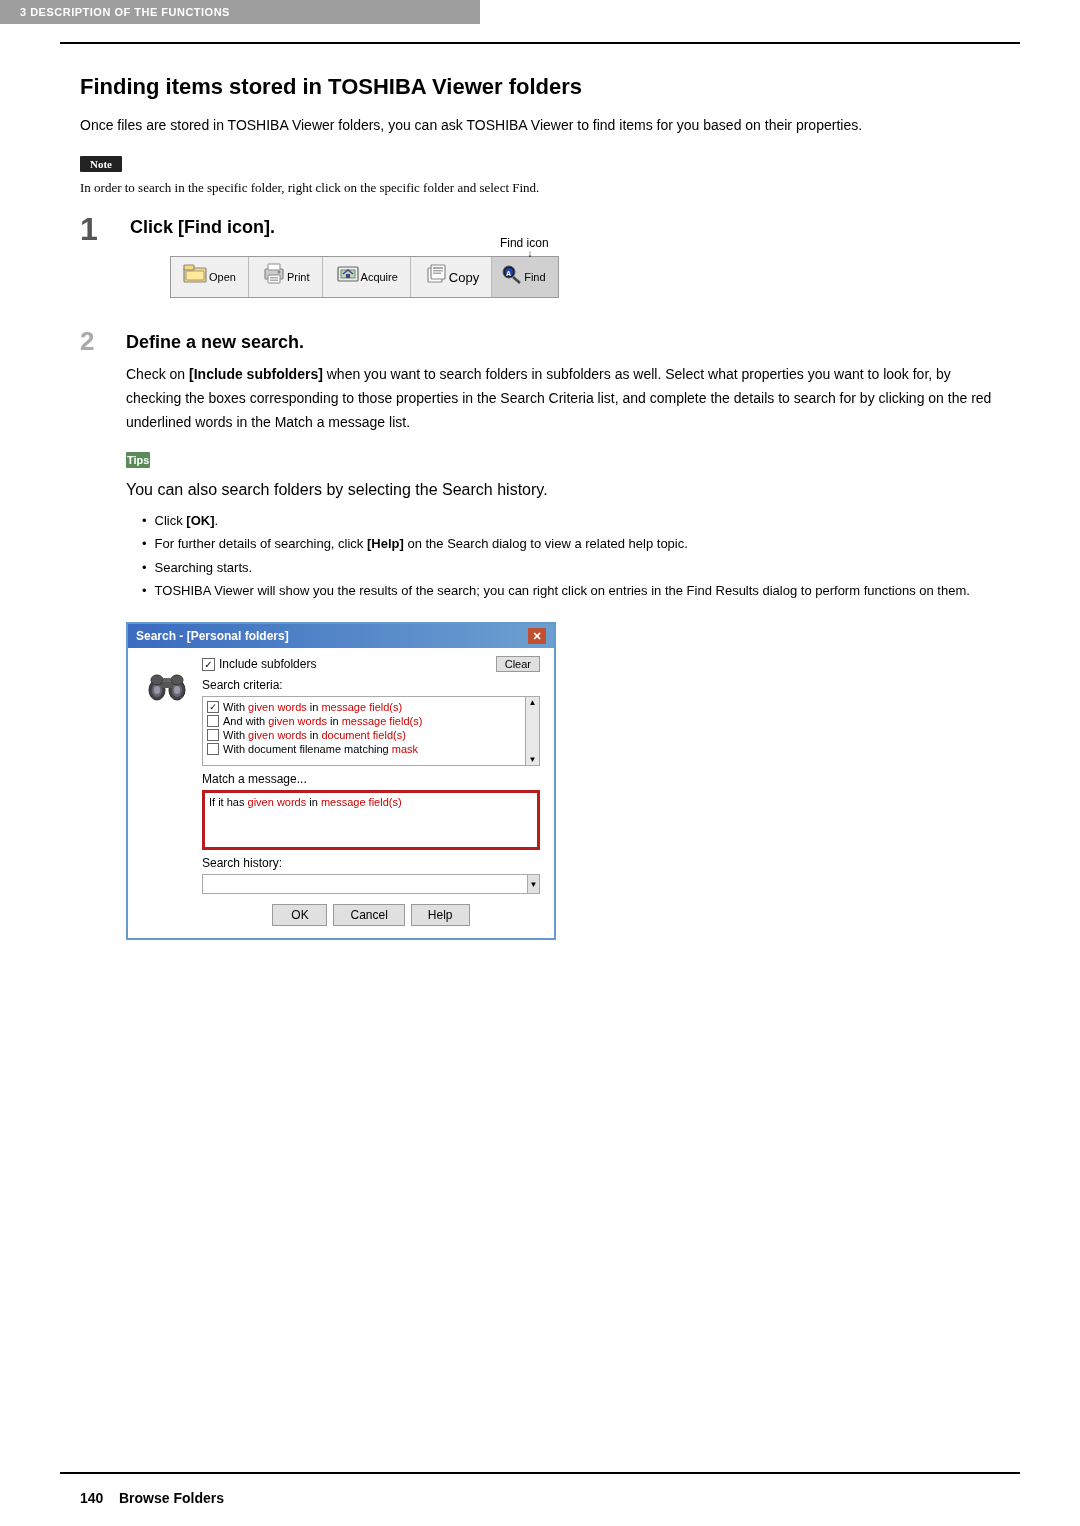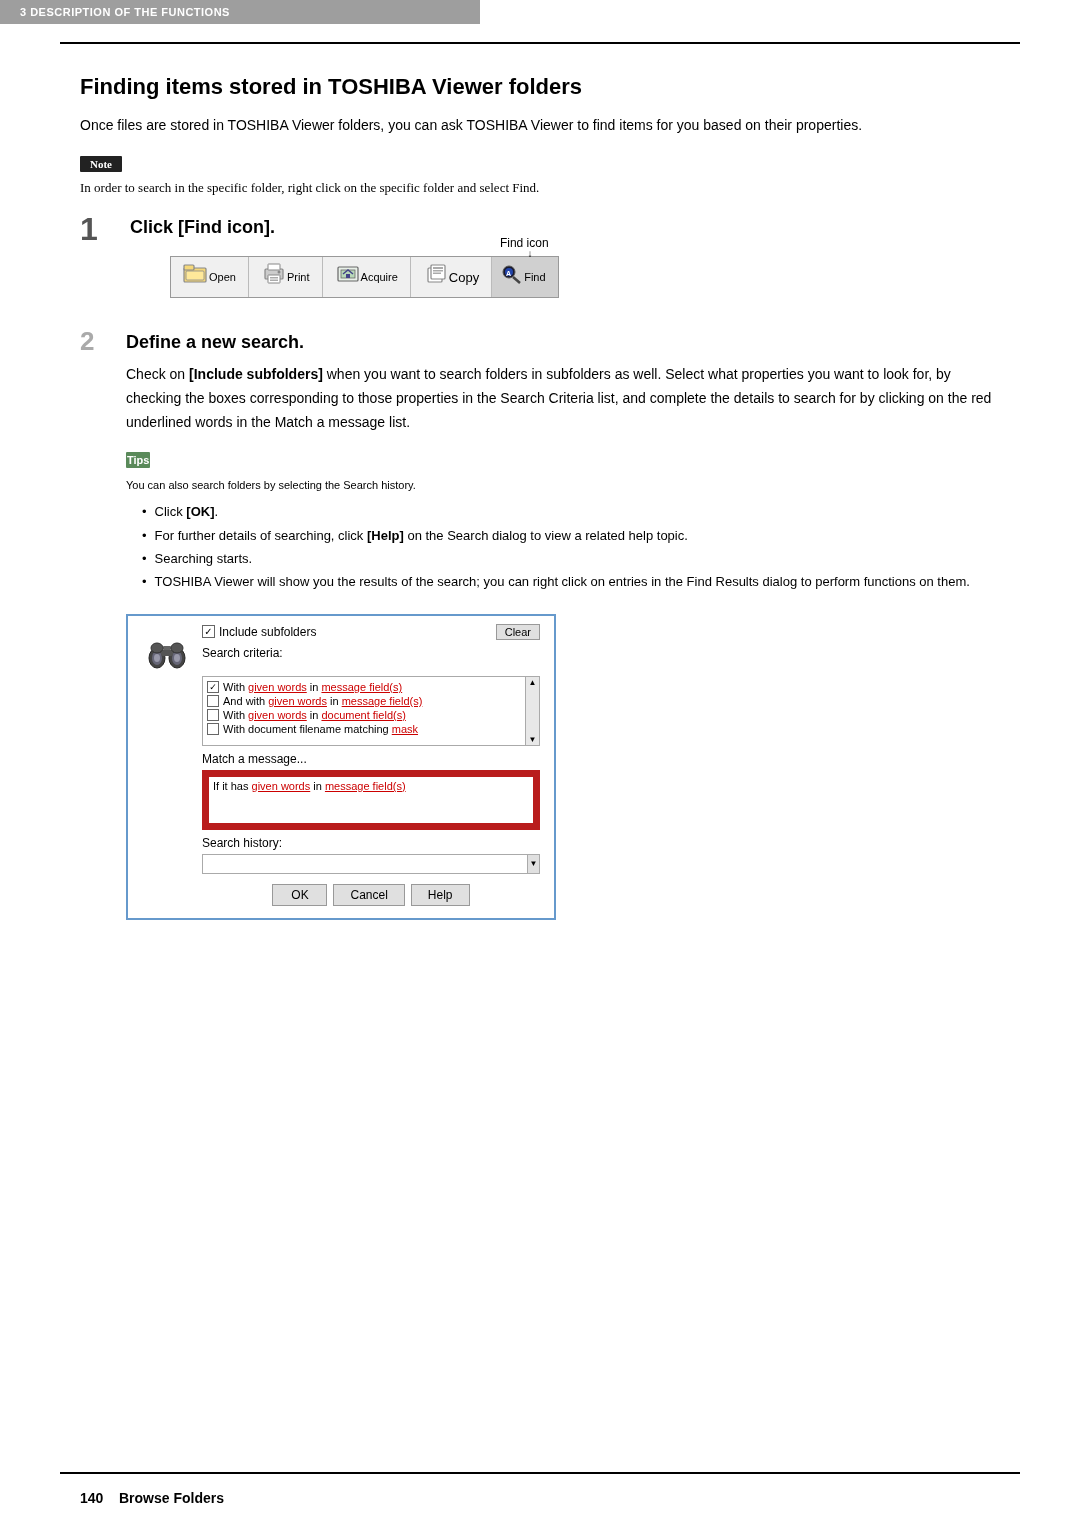--- a/index.html
+++ b/index.html
@@ -160,21 +160,21 @@
       display: inline-block;
       background: #5a8a5a;
       color: #fff;
       font-size: 11px;
       font-weight: bold;
       padding: 2px 1px;
       margin-bottom: 8px;
       border-radius: 1px;
     }
     .tips-text {
-      font-size: 11px;
+      font-size: 16px;
       line-height: 1.7;
       margin-bottom: 6px;
     }
     .bullet-list {
       list-style: none;
       padding-left: 16px;
       font-size: 13px;
       line-height: 1.8;
     }
     .bullet-list li::before {
@@ -258,21 +258,21 @@
     }
     .clear-btn {
       background: #e0e0e0;
       border: 1px solid #999;
       padding: 1px 8px;
       font-size: 11px;
       cursor: pointer;
     }
     .search-criteria-label {
       font-size: 12px;
-      margin-bottom: 16px;
+      margin-bottom: 4px;
     }
     .criteria-list-box {
       border: 1px solid #aaa;
       padding: 4px 4px 4px 4px;
       background: #fff;
       margin-bottom: 6px;
       position: relative;
       height: 70px;
       overflow: hidden;
     }
@@ -292,21 +292,20 @@
       align-items: center;
       justify-content: center;
       font-size: 9px;
       flex-shrink: 0;
     }
     .criteria-text {
       font-size: 11px;
     }
     .criteria-link {
       color: #cc0000;
-      text-decoration: underline;
     }
     .scrollbar-right {
       position: absolute;
       right: 0;
       top: 0;
       bottom: 0;
       width: 14px;
       background: #e8e8e8;
       border-left: 1px solid #aaa;
       display: flex;
@@ -315,21 +314,21 @@
     }
     .scrollbar-arrow {
       font-size: 8px;
       line-height: 1.4;
     }
     .match-message-label {
       font-size: 12px;
       margin-bottom: 4px;
     }
     .match-message-box {
-      border: 7px solid #b91c1c;
+      border: 3px solid #b91c1c;
       background: #fff;
       padding: 3px 4px;
       font-size: 11px;
       height: 60px;
       margin-bottom: 6px;
       overflow: hidden;
     }
     .match-text {
       font-size: 11px;
     }
@@ -494,20 +493,24 @@
         <p class="tips-text">You can also search folders by selecting the Search history.</p>
         <ul class="bullet-list">
           <li>Click <strong>[OK]</strong>.</li>
           <li>For further details of searching, click <strong>[Help]</strong> on the Search dialog to view a related help topic.</li>
           <li>Searching starts.</li>
           <li>TOSHIBA Viewer will show you the results of the search; you can right click on entries in the Find Results dialog to perform functions on them.</li>
         </ul>
       </div>
 
       <div class="dialog-screenshot">
+        <div class="dialog-titlebar">
+          <span>Search - [Personal folders]</span>
+          <button class="dialog-close-btn">✕</button>
+        </div>
         <div class="dialog-body">
 
           <div class="dialog-icon-area">
             <span class="binoculars-icon">
               <svg width="44" height="44" viewBox="0 0 44 44">
 
                 <ellipse cx="12" cy="28" rx="8" ry="10" fill="#444" stroke="#222" stroke-width="1"></ellipse>
                 <ellipse cx="12" cy="28" rx="5" ry="7" fill="#667"></ellipse>
                 <ellipse cx="12" cy="28" rx="3" ry="4" fill="#99a"></ellipse>
 

